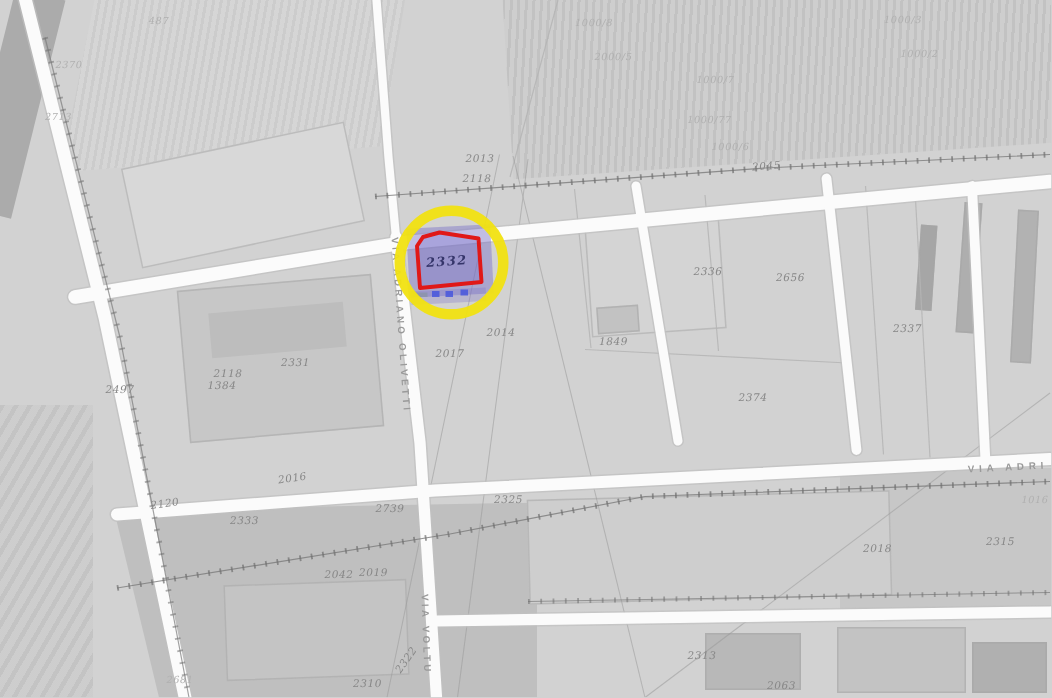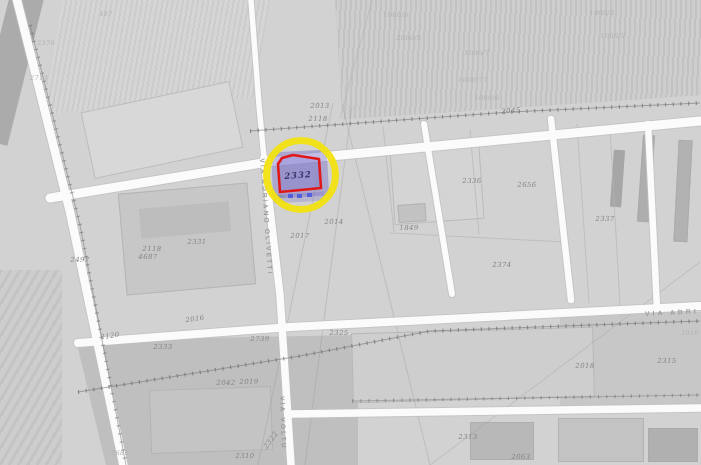--- a/index.html
+++ b/index.html
@@ -121,21 +121,21 @@
     <span class="hl-label" style="left:298px;top:175px;">2332</span>
   <span class="label" style="left: 304px; top: 106px; margin-left: 16px;">2013</span>
       <span class="label" style="left: 318px; top: 119px;">2118</span>
       <span class="label" style="left: 472px; top: 181px;">2336</span>
       <span class="label" style="left: 527px; top: 185px;">2656</span>
       <span class="label" style="left: 605px; top: 219px;">2337</span>
       <span class="label" style="left: 409px; top: 228px;">1849</span>
       <span class="label" style="left: 502px; top: 265px;">2374</span>
       <span class="label" style="left: 197px; top: 242px;">2331</span>
       <span class="label" style="left: 152px; top: 249px;">2118</span>
-      <span class="label" style="left: 148px; top: 257px;">4687</span>
+      <span class="label" style="left: 148px; top: 257px;">1384</span>
       <span class="label" style="left: 80px; top: 260px;">2497</span>
       <span class="label" style="left: 334px; top: 222px;">2014</span>
       <span class="label" style="left: 300px; top: 236px;">2017</span>
       <span class="label" style="left: 195px; top: 319px; transform: translate(-50%, -50%) rotate(-8deg);">2016</span>
       <span class="label" style="left: 110px; top: 336px; transform: translate(-50%, -50%) rotate(-8deg);">2120</span>
       <span class="label" style="left: 163px; top: 347px;">2333</span>
       <span class="label" style="left: 260px; top: 339px;">2739</span>
       <span class="label" style="left: 339px; top: 333px;">2325</span>
       <span class="label" style="left: 226px; top: 383px;">2042</span>
       <span class="label" style="left: 249px; top: 382px;">2019</span>

